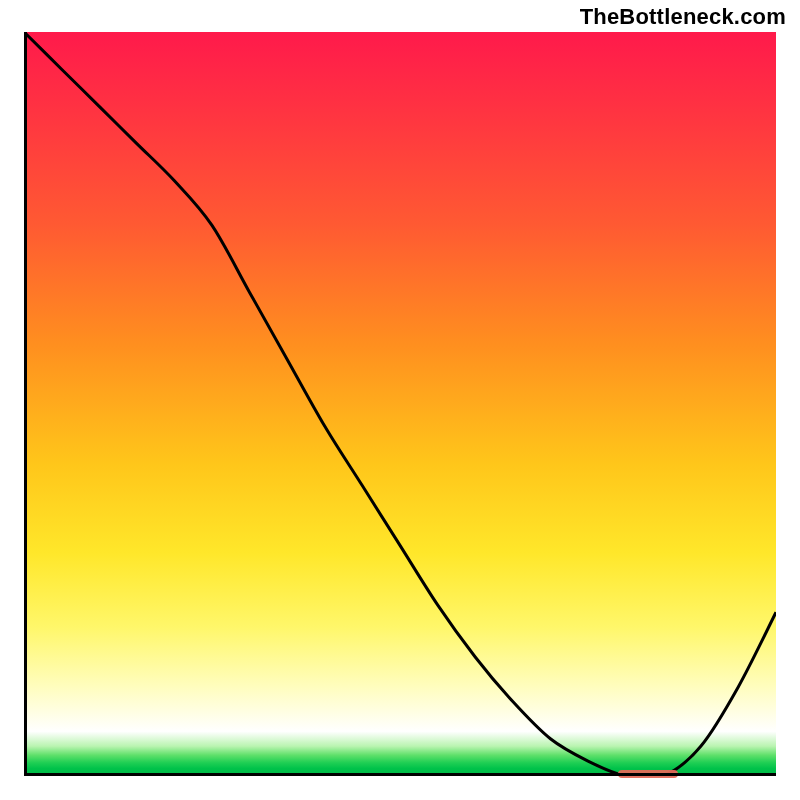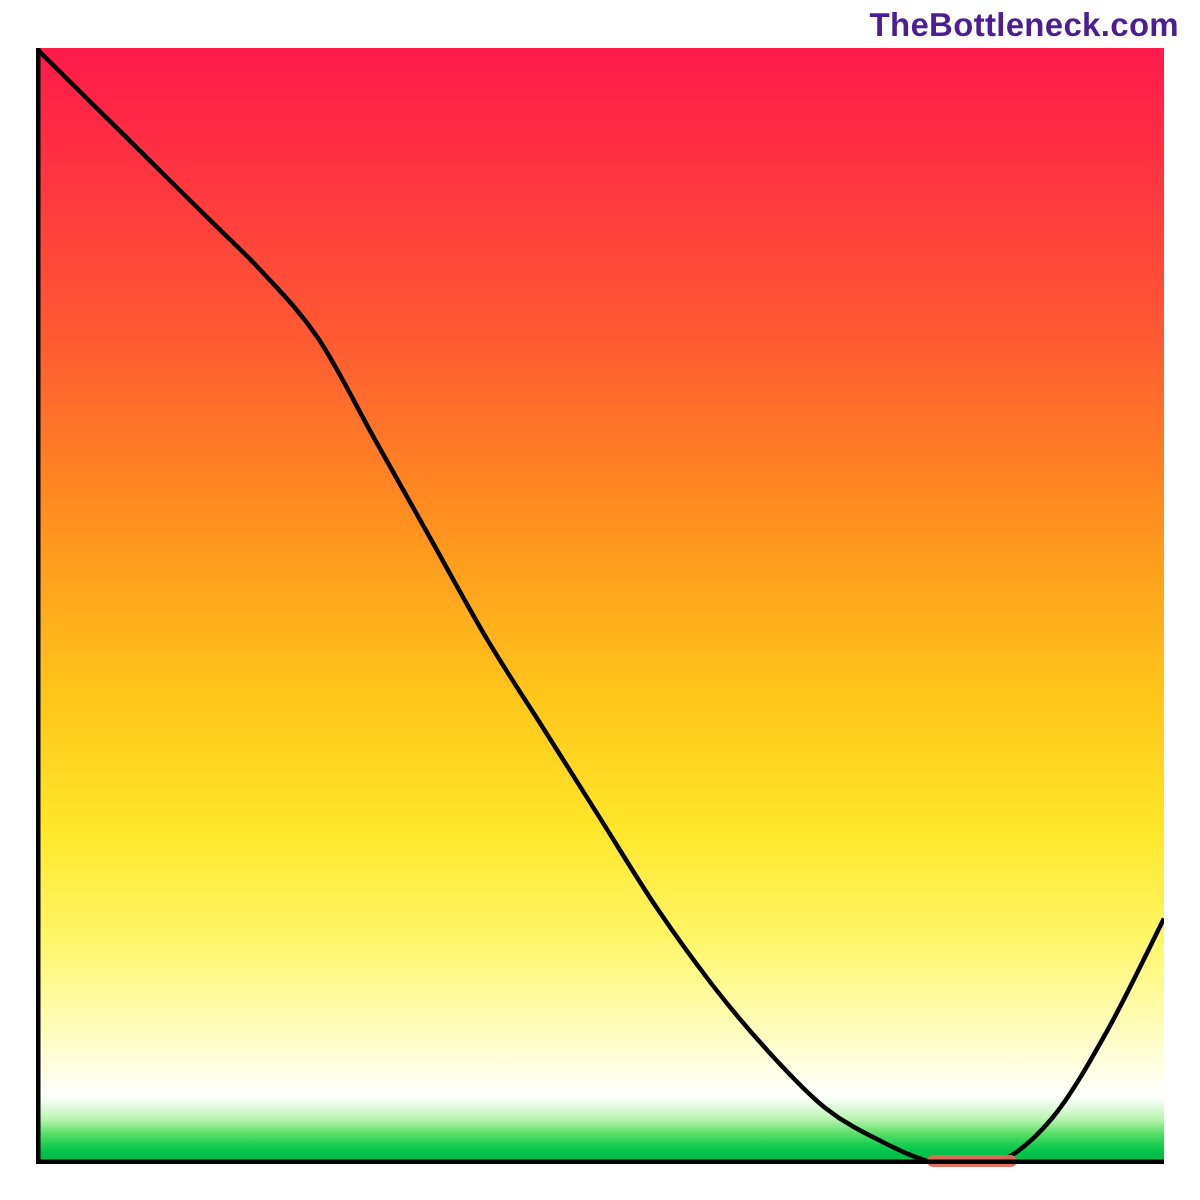--- a/index.html
+++ b/index.html
@@ -15,21 +15,21 @@
     position: relative;
     width: 800px;
     height: 800px;
   }
   .attribution {
     position: absolute;
     top: 4px;
     right: 14px;
     font-size: 22px;
     font-weight: 600;
-    color: #4c1d95;
+    color: #000000;
     letter-spacing: 0.2px;
   }
   .plot-outer {
     position: absolute;
     left: 24px;
     top: 32px;
     width: 752px;
     height: 744px;
     box-sizing: border-box;
   }

